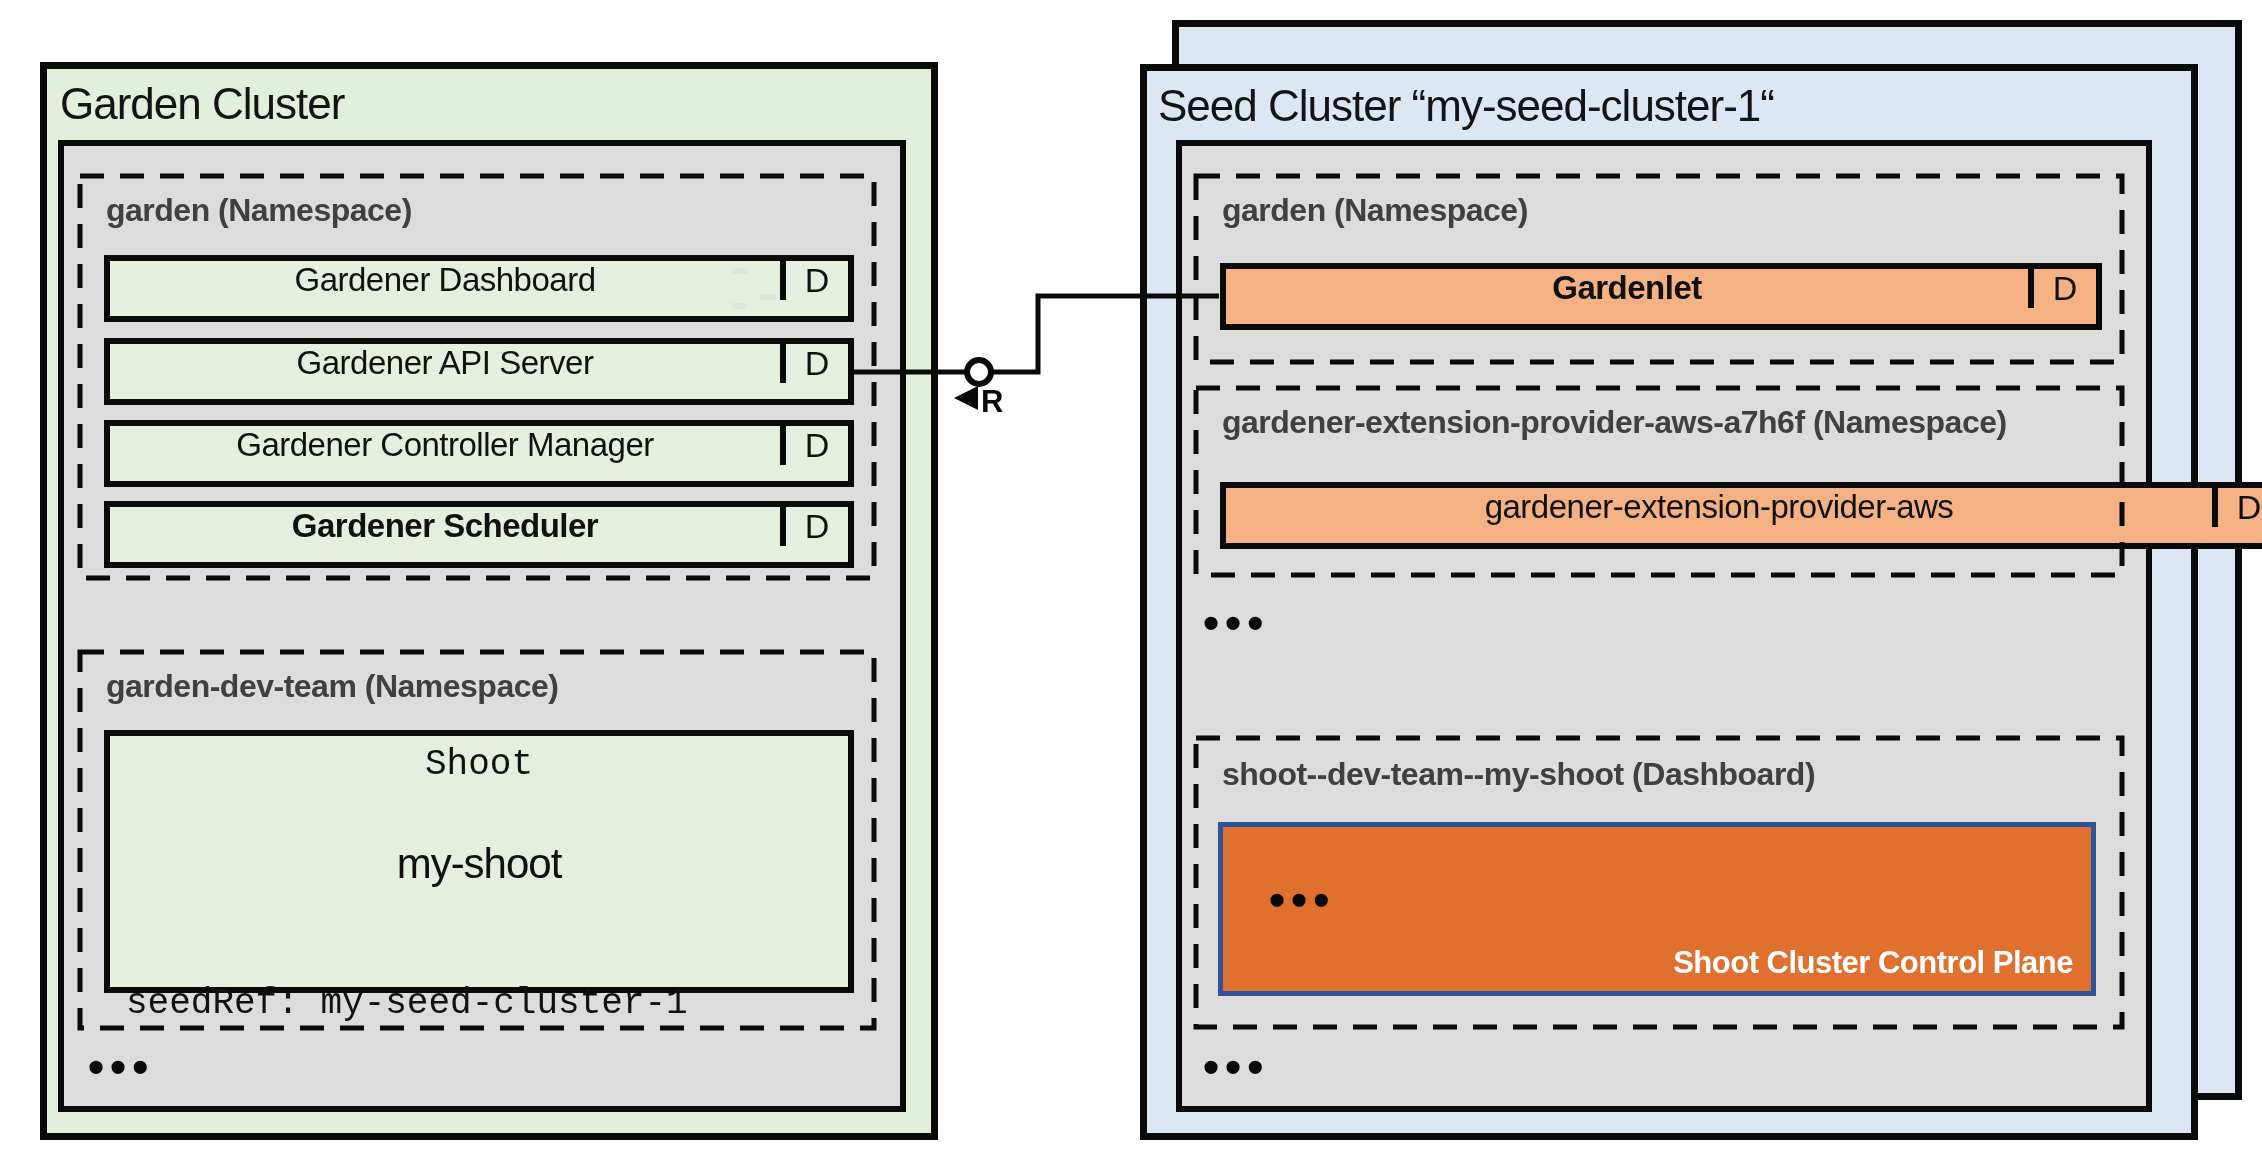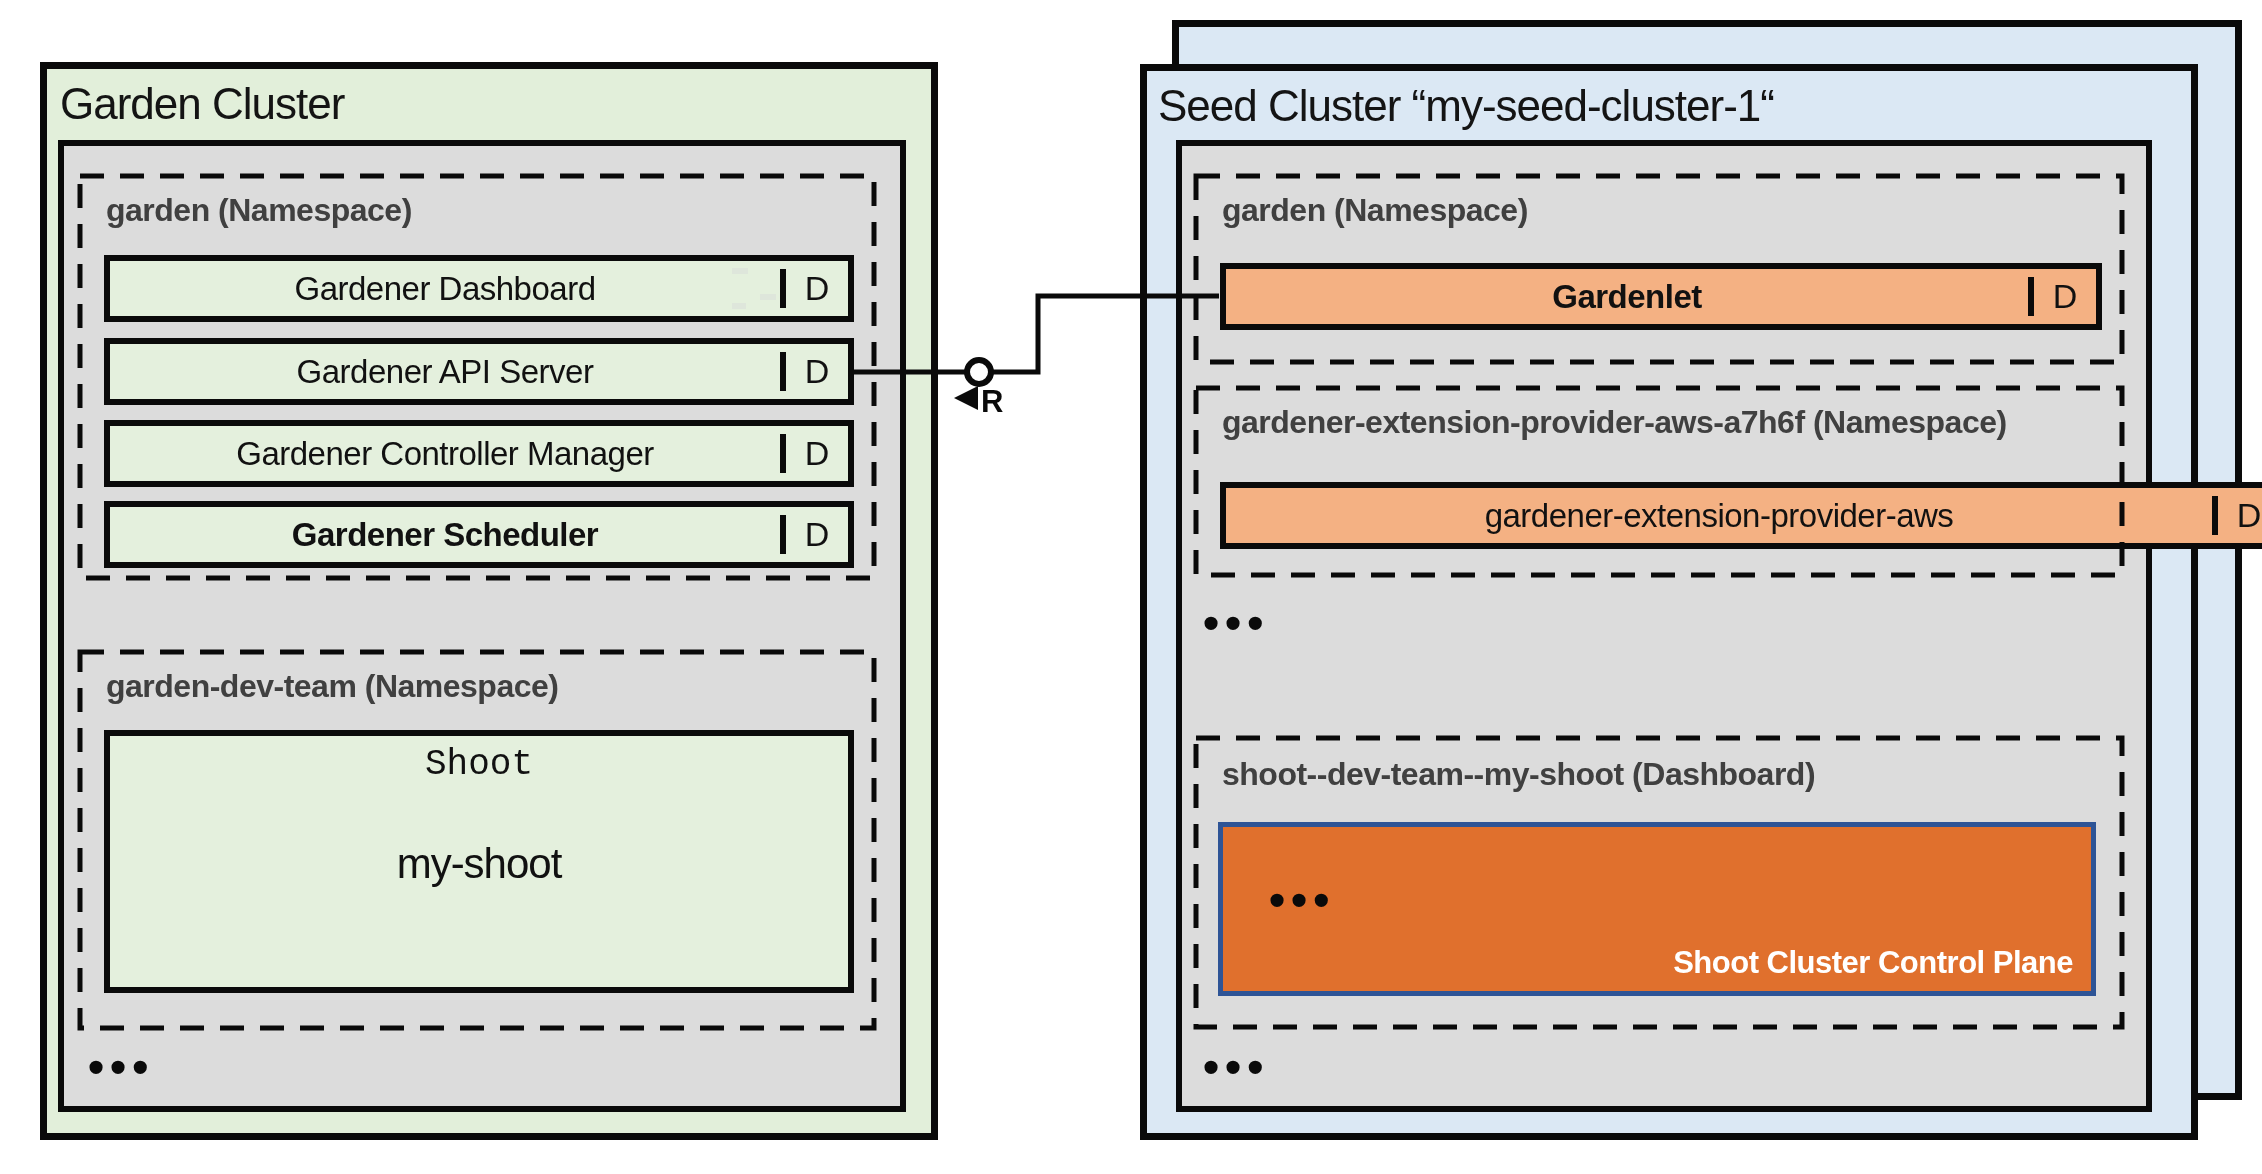--- a/index.html
+++ b/index.html
@@ -19,21 +19,21 @@
   .cluster-title{
     font-size:44px;line-height:52px;font-weight:400;letter-spacing:-1px;
     white-space:nowrap;color:#141414;
   }
   .ns{background:transparent;} 
   .ns-label{
     position:absolute;font-size:32px;font-weight:700;letter-spacing:-0.5px;
     white-space:nowrap;color:#404040;
   }
   .row{
-    display:flex;align-items:center;height:67px;
+    display:flex;align-items:flex-start;height:67px;
     border:6px solid #0a0a0a;
   }
   .row.green-row{background:#e4f0dd;}
   .row.orange-row{background:#f4b183;}
   .row-label{
     flex:1;display:flex;align-items:center;justify-content:center;
     font-size:33px;letter-spacing:-0.5px;white-space:nowrap;
   }
   .row-label.bold{font-weight:700;}
   .row-badge{
@@ -115,20 +115,21 @@
   </div>
 
   <div class="abs ns" style="left:80px;top:652px;width:794px;height:376px;">
     <div class="ns-label" style="left:26px;top:16px;">garden-dev-team (Namespace)</div>
   </div>
 
   <div class="abs shoot-box" style="left:104px;top:730px;width:750px;height:263px;">
     <div class="shoot-kind">Shoot</div>
     <div class="shoot-name">my-shoot</div>
     <div class="shoot-spec">
+      <div>seedRef: my-seed-cluster-1</div>
     </div>
   </div>
 
   <div class="abs dots" style="left:88px;top:1044px;">•••</div>
 
   <div class="abs cluster blue" style="left:1172px;top:20px;width:1070px;height:1080px;"></div>
   <div class="abs cluster blue" style="left:1140px;top:64px;width:1058px;height:1076px;"></div>
   <div class="abs cluster-title" style="left:1158px;top:80px;">Seed Cluster “my-seed-cluster-1“</div>
   <div class="abs grayzone" style="left:1176px;top:140px;width:976px;height:972px;"></div>
 

